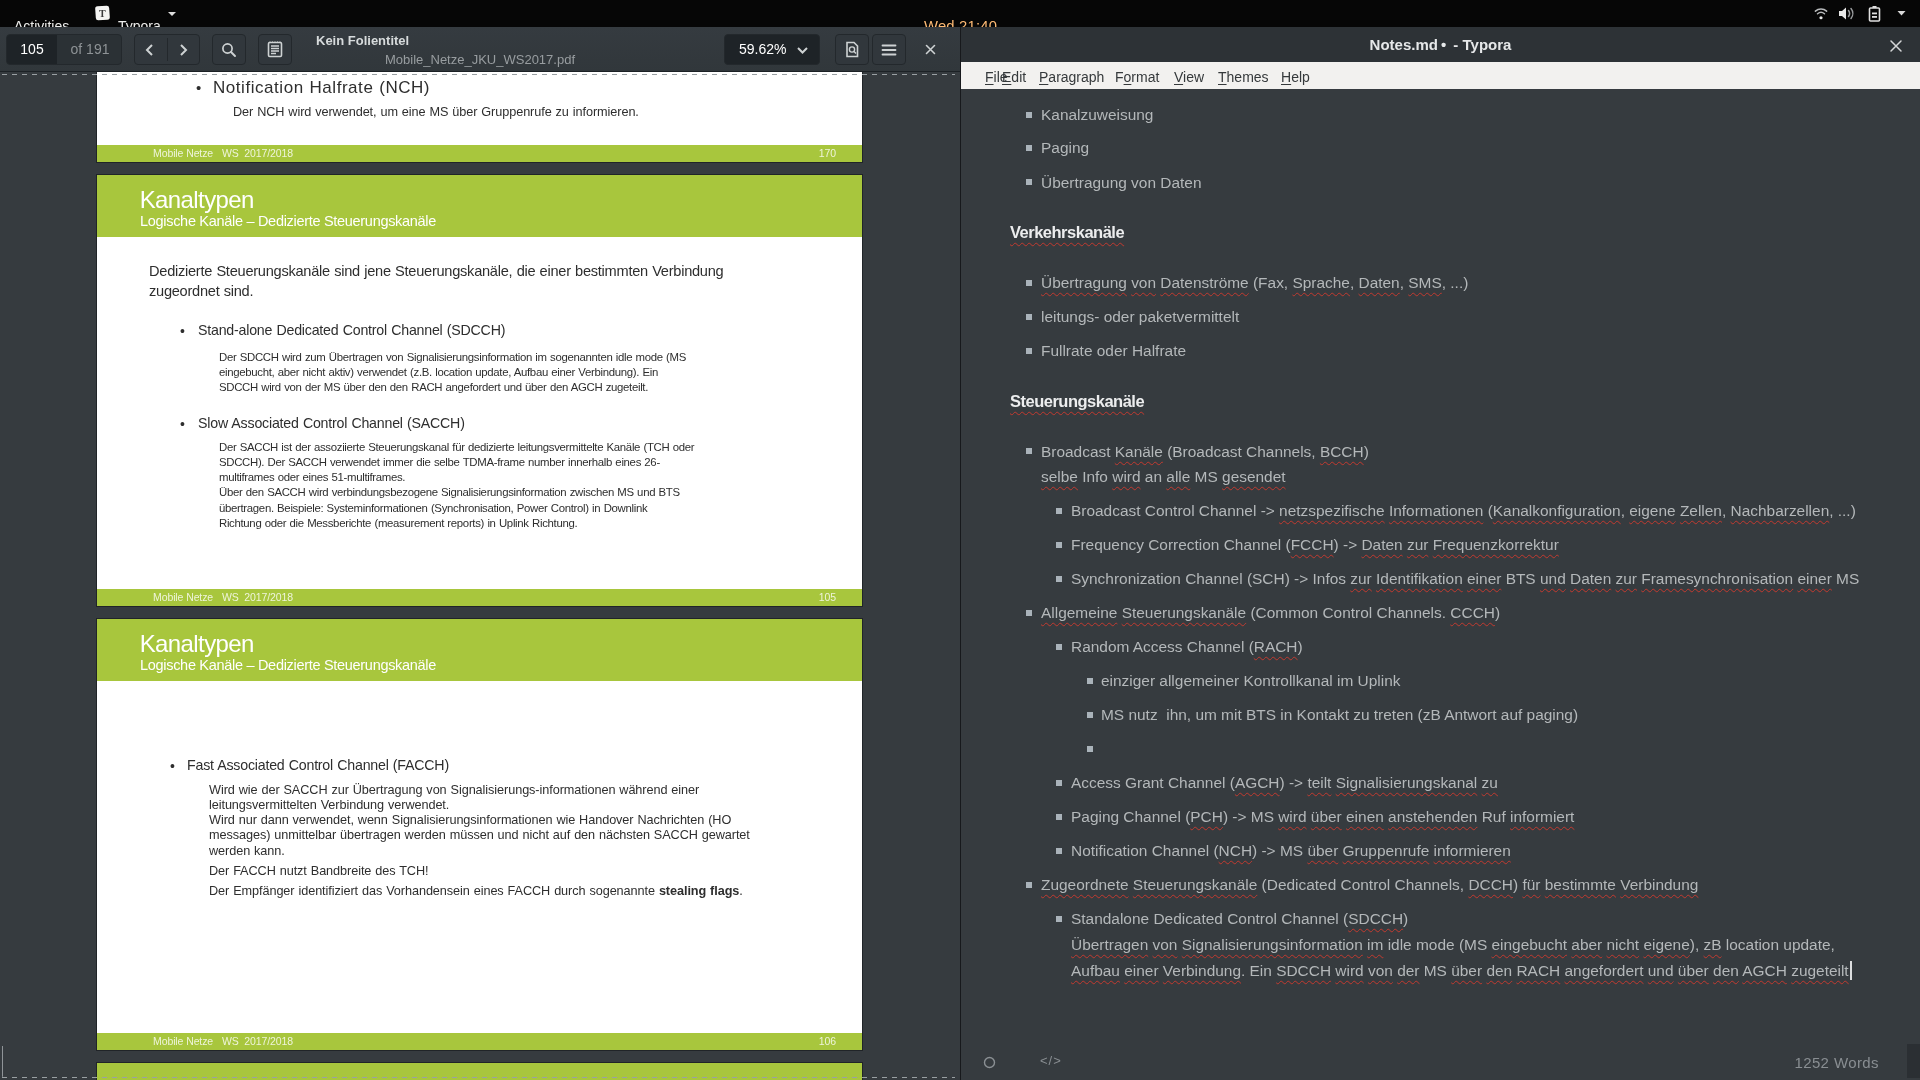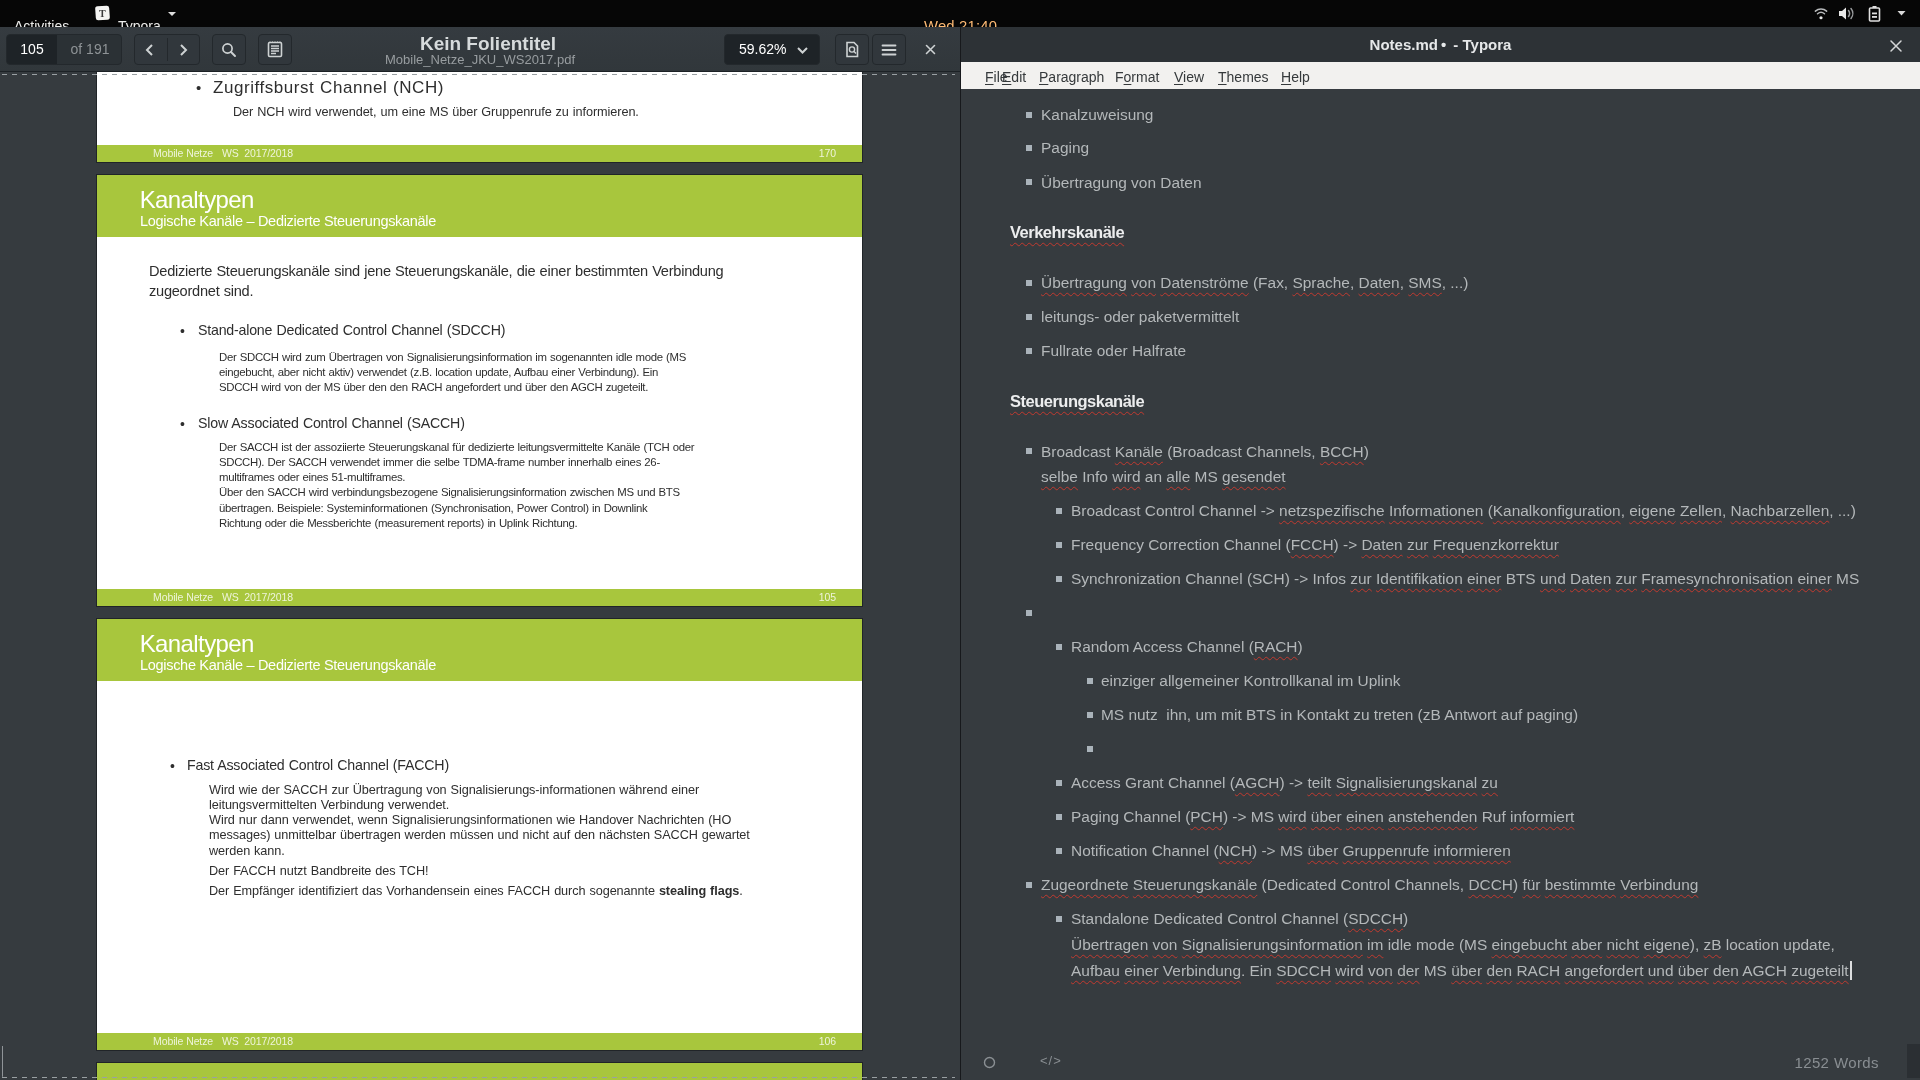--- a/index.html
+++ b/index.html
@@ -4,21 +4,21 @@
 *{margin:0;padding:0;box-sizing:border-box}
 html,body{width:1920px;height:1080px;overflow:hidden;background:#000;font-family:"Liberation Sans",sans-serif}
 
 #topbar{position:absolute;left:0;top:0;width:1920px;height:27px;background:#060606;color:#eeeeec;font-size:14px}
 #topbar .item{position:absolute;top:13px;height:33px;line-height:26px}
 
 #ev{position:absolute;left:0;top:27px;width:960px;height:1053px;background:#363b3f}
 #evhead{position:absolute;left:0;top:0;width:960px;height:45px;background:linear-gradient(#353b40,#31373b);border-bottom:1px solid #1c2125}
 .ebtn{position:absolute;top:7px;height:31px;background:#31373c;border:1px solid #23282c;border-radius:4px}
 .echev{stroke:#ced2d3;stroke-width:2;fill:none}
-#evtitle{position:absolute;left:316px;right:300px;top:6px;text-align:center;color:#d7dbdc;font-weight:bold;font-size:19px}
+#evtitle{position:absolute;left:316px;right:300px;top:6px;text-align:left;color:#d7dbdc;font-weight:bold;font-size:13px}
 #evsub{position:absolute;left:250px;right:250px;top:24.5px;text-align:center;color:#989da0;font-size:13px}
 
 #evc{position:absolute;left:0;top:45px;width:960px;height:1008px;background:#363b3f;overflow:hidden}
 .page{position:absolute;width:765px;background:#fff;box-shadow:0 0 0 1px rgba(15,18,21,.55);color:#2e2e2e}
 .ghead{position:absolute;left:0;top:0;width:100%;height:62px;background:#a8c63d}
 .gt1{position:absolute;left:42.7px;top:12px;font-size:24px;line-height:26px;color:#fff;letter-spacing:-0.6px}
 .gt2{position:absolute;left:43px;top:39px;font-size:14.5px;line-height:14px;color:#fff;letter-spacing:-0.3px}
 .gfoot{position:absolute;left:0;width:100%;height:17px;background:#a8c63d;color:#eef4da;font-size:10.5px;line-height:17.5px;letter-spacing:-0.1px}
 .fl1{position:absolute;left:56px}
 .fl2{position:absolute;left:125px}
@@ -134,21 +134,21 @@
       </svg>
 </div>
 <div id="evc">
 <div class="page" style="left:97px;top:-341px;height:431px">
 <div class="gfoot" style="top:414px">
           <span class="fl1">Mobile Netze</span>
           <span class="fl2">WS&nbsp; 2017/2018</span>
           <span class="fnum">170</span>
         </div>
 <div class="sb1" style="left:99px;top:348px;font-size:15px">•</div>
-<div class="st1" style="left:116px;top:347px;font-size:17px;letter-spacing:0.55px">Zugriffsburst Channel (NCH)</div>
+<div class="st1" style="left:116px;top:347px;font-size:17px;letter-spacing:0.55px">Notification Halfrate (NCH)</div>
 <div class="st2b" style="left:136px;top:374px">Der NCH wird verwendet, um eine MS über Gruppenrufe zu informieren.</div>
 </div>
 <div class="page" style="left:97px;top:103px;height:431px">
 <div class="ghead">
           <div class="gt1">Kanaltypen</div>
           <div class="gt2">Logische Kanäle – Dedizierte Steuerungskanäle</div>
         </div>
 <div class="sp" style="left:52px;top:87px;width:600px">Dedizierte Steuerungskanäle sind jene Steuerungskanäle, die einer bestimmten Verbindung zugeordnet sind.</div>
 <div class="sb1" style="left:83px;top:148px">•</div>
 <div class="st1" style="left:101px;top:147px">Stand-alone Dedicated Control Channel (SDCCH)</div>
@@ -219,20 +219,21 @@
 <div class="th" style="left:1009px;top:387.5px"><span class="sq">Steuerungskanäle</span></div>
 <div class="tl" style="left:1040.0px;top:438.5px">Broadcast <span class="sq">Kanäle</span> (Broadcast Channels, <span class="sq">BCCH</span>)</div>
 <div class="tb" style="left:1024.5px;top:448.0px"></div>
 <div class="tl" style="left:1040.0px;top:464.0px"><span class="sq">selbe</span> Info <span class="sq">wird</span> an <span class="sq">alle</span> MS <span class="sq">gesendet</span></div>
 <div class="tl" style="left:1070.0px;top:498.0px">Broadcast Control Channel -&gt; <span class="sq">netzspezifische</span> <span class="sq">Informationen</span> (<span class="sq">Kanalkonfiguration</span>, <span class="sq">eigene</span> <span class="sq">Zellen</span>, <span class="sq">Nachbarzellen</span>, ...)</div>
 <div class="tb" style="left:1055.0px;top:507.5px"></div>
 <div class="tl" style="left:1070.0px;top:532.0px">Frequency Correction Channel (<span class="sq">FCCH</span>) -&gt; <span class="sq">Daten</span> <span class="sq">zur</span> <span class="sq">Frequenzkorrektur</span></div>
 <div class="tb" style="left:1055.0px;top:541.5px"></div>
 <div class="tl" style="left:1070.0px;top:566.0px">Synchronization Channel (SCH) -&gt; Infos <span class="sq">zur</span> <span class="sq">Identifikation</span> <span class="sq">einer</span> BTS <span class="sq">und</span> <span class="sq">Daten</span> <span class="sq">zur</span> <span class="sq">Framesynchronisation</span> <span class="sq">einer</span> MS</div>
 <div class="tb" style="left:1055.0px;top:575.5px"></div>
+<div class="tl" style="left:1040.0px;top:600.0px"><span class="sq">Allgemeine</span> <span class="sq">Steuerungskanäle</span> (Common Control Channels. <span class="sq">CCCH</span>)</div>
 <div class="tb" style="left:1024.5px;top:609.5px"></div>
 <div class="tl" style="left:1070.0px;top:634.0px">Random Access Channel (<span class="sq">RACH</span>)</div>
 <div class="tb" style="left:1055.0px;top:643.5px"></div>
 <div class="tl" style="left:1100.0px;top:668.0px">einziger allgemeiner Kontrollkanal im Uplink</div>
 <div class="tb" style="left:1085.5px;top:677.5px"></div>
 <div class="tl" style="left:1100.0px;top:702.0px">MS nutz &nbsp;ihn, um mit BTS in Kontakt zu treten (zB Antwort auf paging)</div>
 <div class="tb" style="left:1085.5px;top:711.5px"></div>
 <div class="tb" style="left:1085.5px;top:745.5px"></div>
 <div class="tl" style="left:1070.0px;top:770.0px">Access Grant Channel (<span class="sq">AGCH</span>) -&gt; <span class="sq">teilt</span> <span class="sq">Signalisierungskanal</span> <span class="sq">zu</span></div>
 <div class="tb" style="left:1055.0px;top:779.5px"></div>

